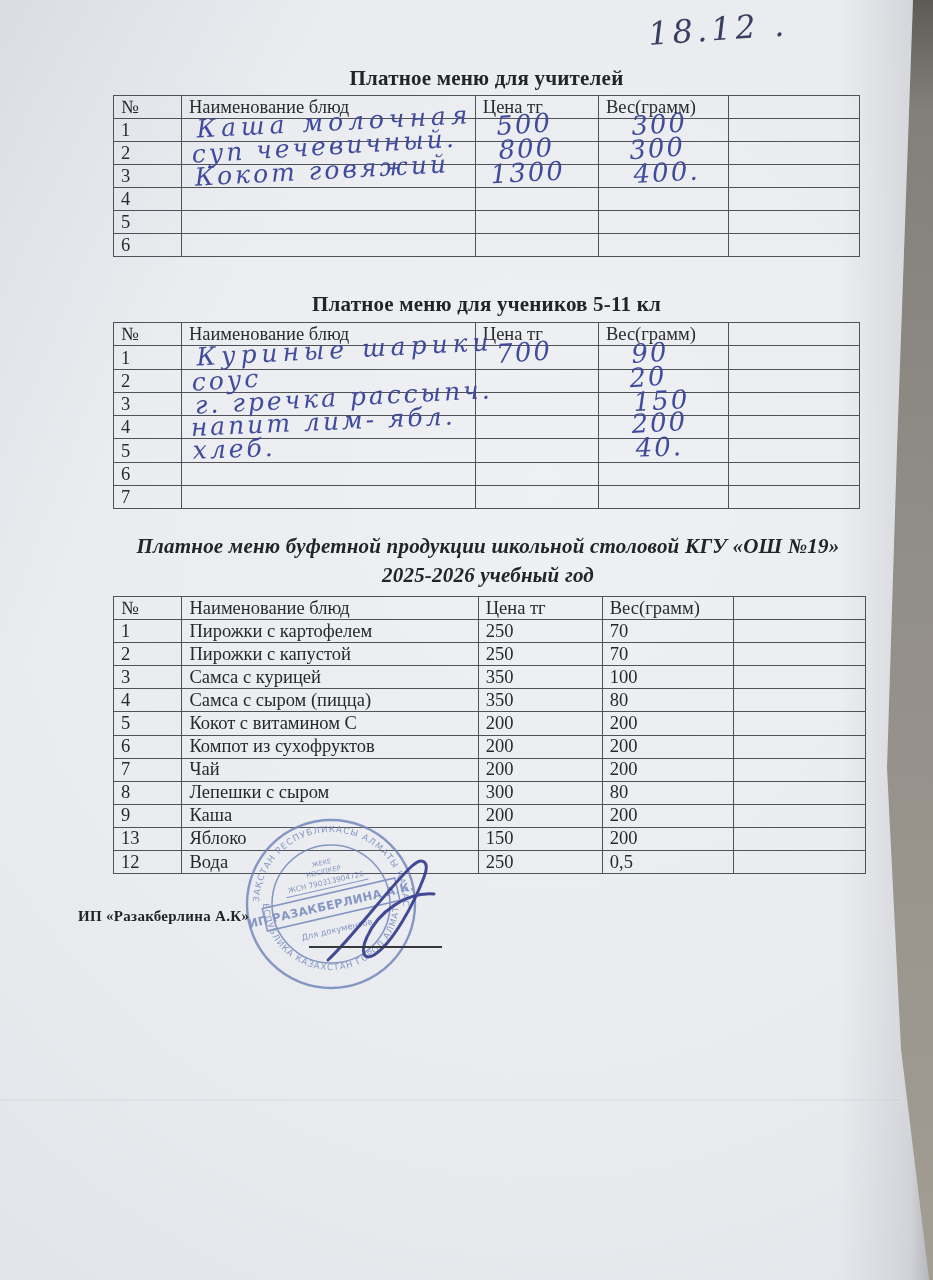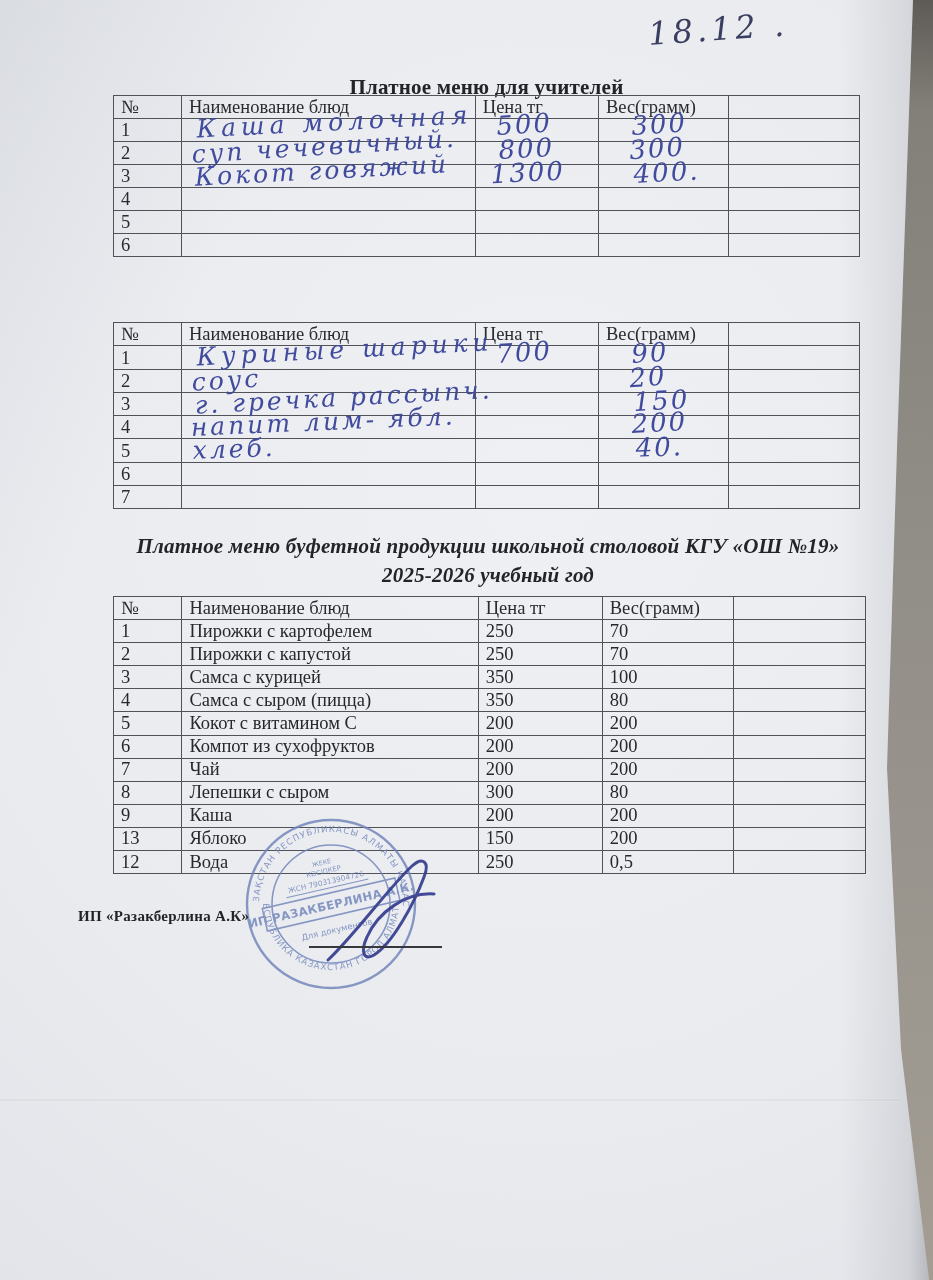--- a/index.html
+++ b/index.html
@@ -35,21 +35,21 @@
     font-family:"DejaVu Serif", serif;font-style:italic;
     font-size:32px;letter-spacing:4px;color:#3a3e60;
     transform:rotate(-4deg);
   }
 
   
   .tbl-title{
     position:absolute;text-align:center;font-weight:bold;
     font-size:21px;letter-spacing:.2px;color:#232428;
   }
-  .title-0{left:113px;width:747px;top:66px;margin-top:9px;}
+  .title-0{left:113px;width:747px;top:66px;}
   .title-1{left:113px;width:747px;top:292px;}
   .title-2{left:115px;width:746px;top:532px;line-height:29px;font-style:italic;}
 
   
   table.menu-table{
     position:absolute;border-collapse:collapse;table-layout:fixed;
     background:transparent;
   }
   .menu-table th,.menu-table td{
     border:1px solid #505258;padding:0 0 0 7px;margin:0;
@@ -172,20 +172,21 @@
         <tr>
           <td class="c-num">6</td>
           <td class="c-name"><span class="v"></span></td>
           <td class="c-price"><span class="v"></span></td>
           <td class="c-weight"><span class="v"></span></td>
           <td class="c-extra"><span class="v"></span></td>
         </tr>
       </tbody>
   </table>
 
+  <div class="tbl-title title-1">Платное меню для учеников 5-11 кл</div>
   <table class="menu-table t-1 t-hand">
     <thead>
         <tr>
           <th class="c-num">№</th>
           <th class="c-name">Наименование блюд</th>
           <th class="c-price">Цена тг</th>
           <th class="c-weight">Вес(грамм)</th>
           <th class="c-extra"></th>
         </tr>
       </thead>

